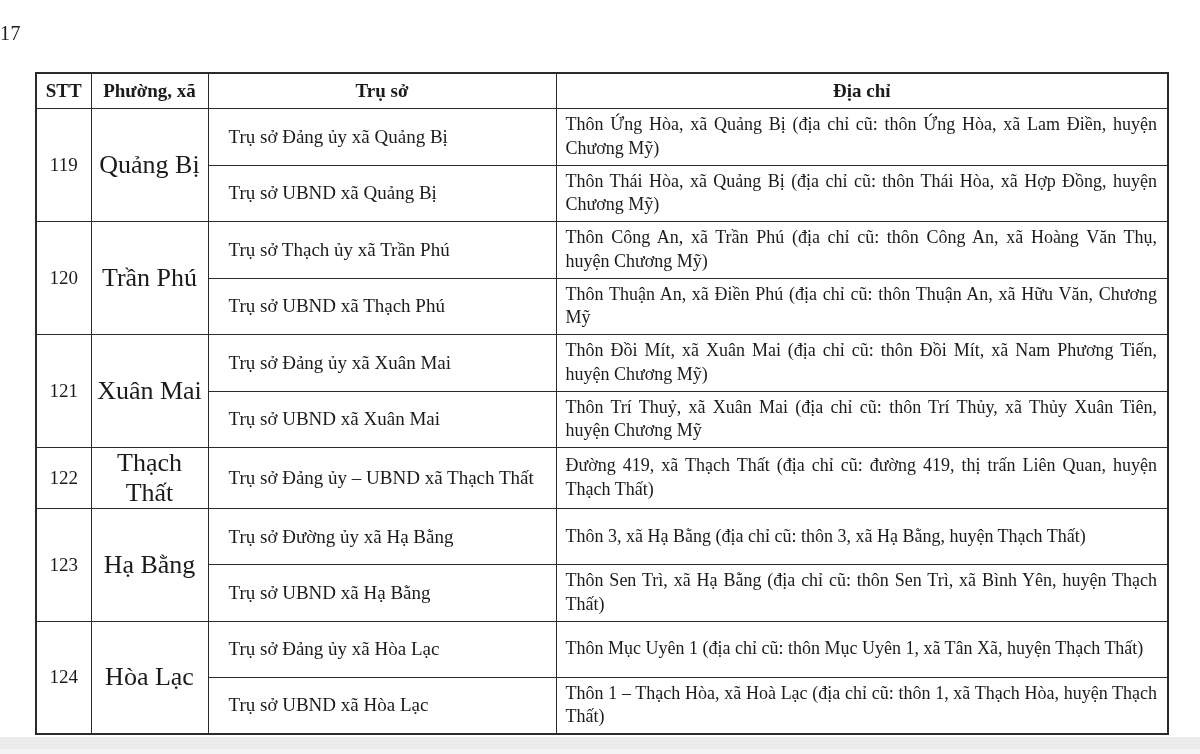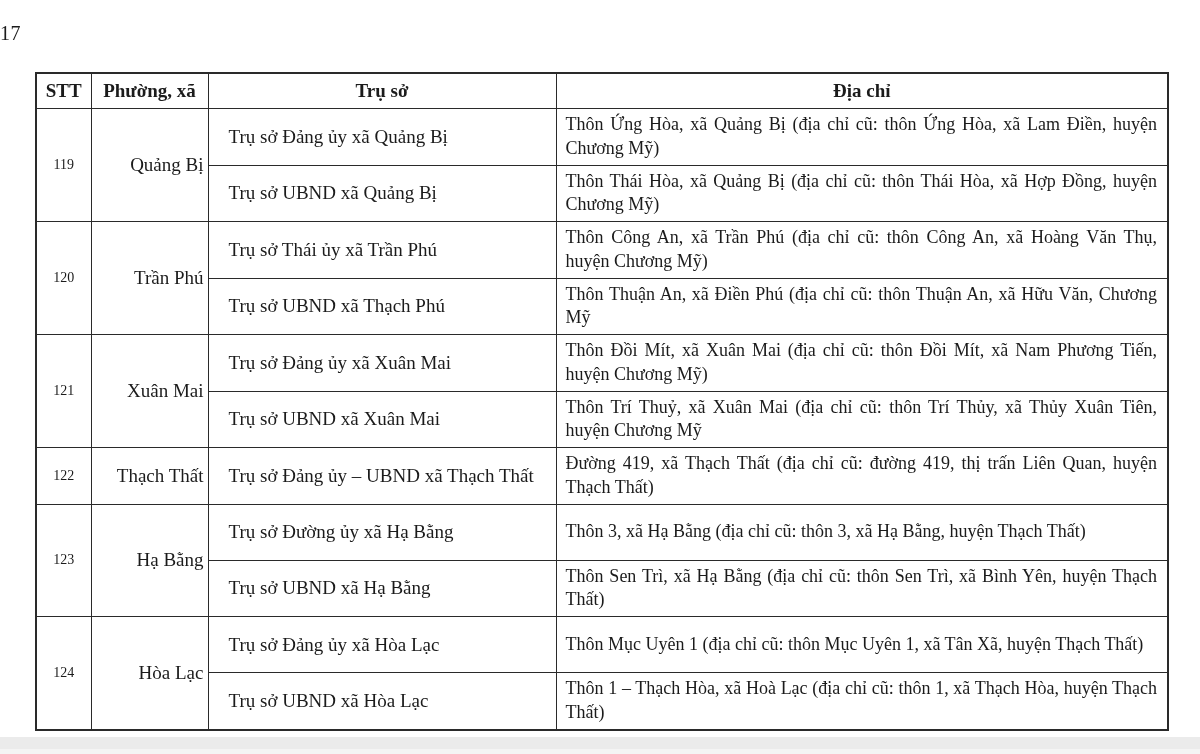--- a/index.html
+++ b/index.html
@@ -43,26 +43,26 @@
     font-weight: bold;
     text-align: center;
     padding: 0 4px;
     margin-left: 33px;
   }
   .doc-table tr.sub-row {
     height: 56px;
   }
   .cell-stt {
     text-align: center;
-    font-size: 14px;
+    font-size: 19px;
     margin-left: 6px;
   }
   .cell-ward {
-    text-align: right;
-    font-size: 19px;
+    text-align: center;
+    font-size: 26px;
     padding: 0 4px;
   }
   .cell-office {
     font-size: 19px;
     padding: 2px 10px 2px 20px;
     margin-left: 20px;
   }
   .cell-address {
     font-size: 18px;
     line-height: 1.32;
@@ -115,21 +115,21 @@
       <td class="cell-address">Thôn Ứng Hòa, xã Quảng Bị (địa chỉ cũ: thôn Ứng Hòa, xã Lam Điền, huyện Chương Mỹ)</td>
     </tr>
     <tr class="sub-row">
       <td class="cell-office">Trụ sở UBND xã Quảng Bị</td>
       <td class="cell-address">Thôn Thái Hòa, xã Quảng Bị (địa chỉ cũ: thôn Thái Hòa, xã Hợp Đồng, huyện Chương Mỹ)</td>
     </tr>
 
     <tr class="sub-row">
       <td class="cell-stt" rowspan="2">120</td>
       <td class="cell-ward" rowspan="2">Trần Phú</td>
-      <td class="cell-office">Trụ sở Thái ủy xã Trần Phú</td>
+      <td class="cell-office">Trụ sở Thạch ủy xã Trần Phú</td>
       <td class="cell-address">Thôn Công An, xã Trần Phú (địa chỉ cũ: thôn Công An, xã Hoàng Văn Thụ, huyện Chương Mỹ)</td>
     </tr>
     <tr class="sub-row">
       <td class="cell-office">Trụ sở UBND xã Thạch Phú</td>
       <td class="cell-address">Thôn Thuận An, xã Điền Phú (địa chỉ cũ: thôn Thuận An, xã Hữu Văn, Chương Mỹ</td>
     </tr>
 
     <tr class="sub-row">
       <td class="cell-stt" rowspan="2">121</td>
       <td class="cell-ward" rowspan="2">Xuân Mai</td>

